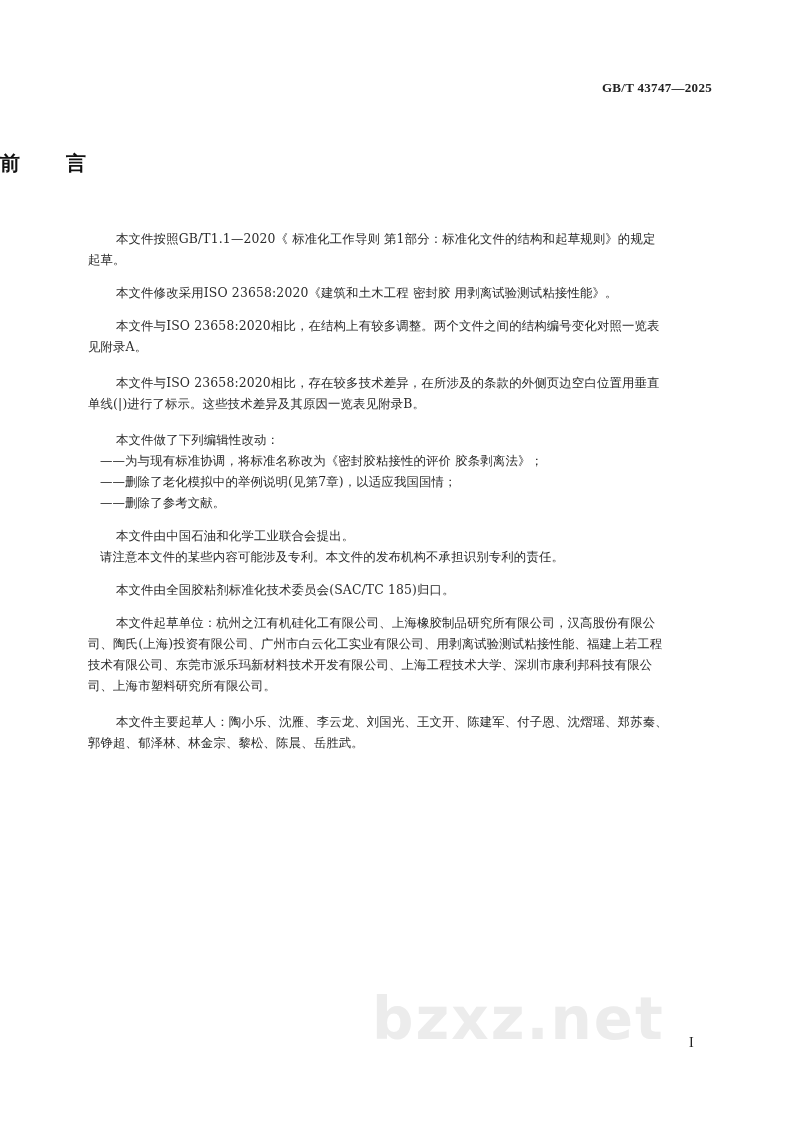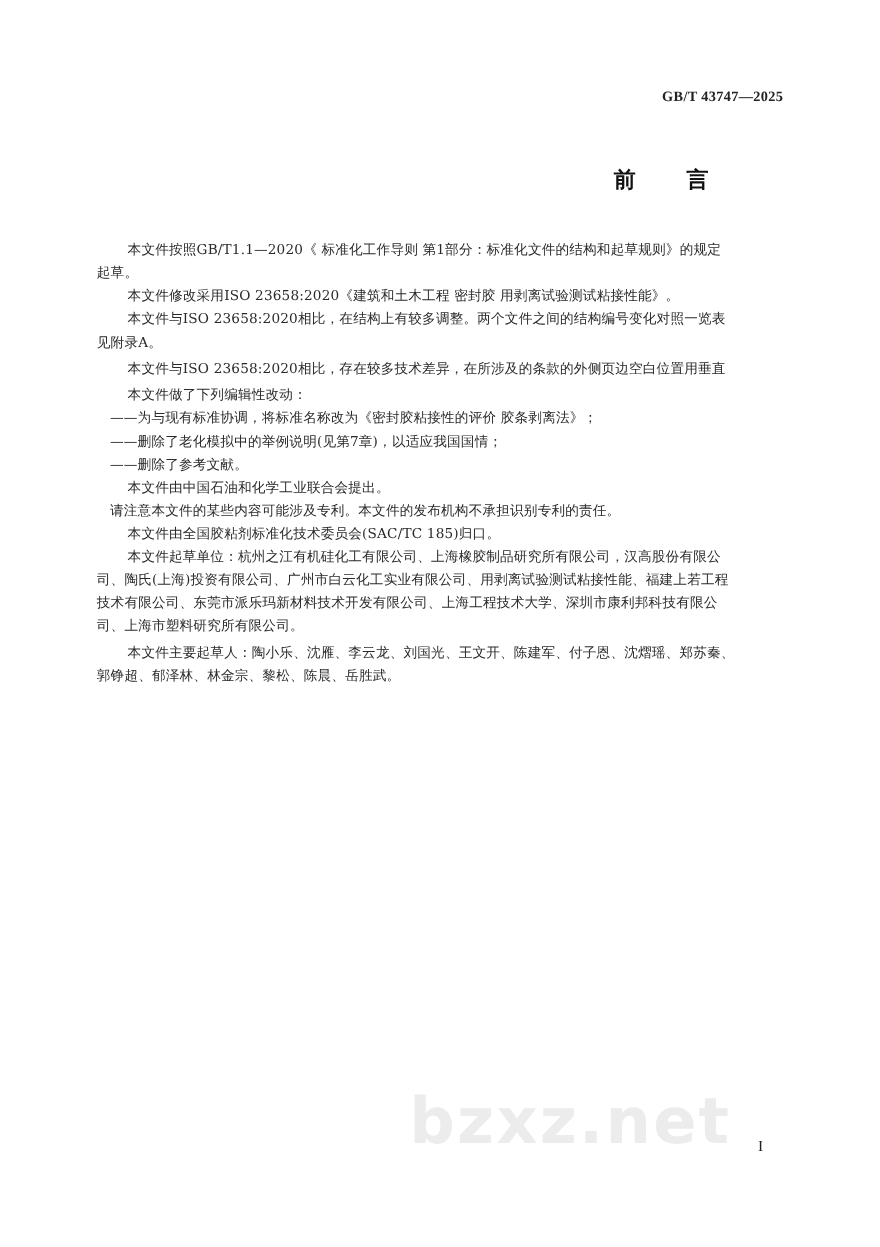--- a/index.html
+++ b/index.html
@@ -6,30 +6,30 @@
     body {
       width: 800px; height: 1134px; background: #ffffff; position: relative; overflow: hidden;
       font-family: "DejaVu Serif", "Liberation Serif", serif; color: #1e1e1e;
     }
     .std-code {
       position: absolute; top: 80px; right: 88px;
       font-family: "Liberation Serif", "DejaVu Serif", serif;
       font-size: 13px; font-weight: bold; letter-spacing: 0.3px; color: #222;
     }
     .title {
-      position: absolute; top: 150px; left: 11px; width: 633px; text-align: right;
+      position: absolute; top: 150px; left: 0; width: 633px; text-align: left;
       font-family: "DejaVu Sans", sans-serif; font-size: 20px; font-weight: bold; color: #111;
     }
     .title .gap { display: inline-block; width: 46px; }
     .body-text { position: absolute; top: 216px; left: 88px; width: 626px; }
     .line {
       font-size: 12.4px; line-height: 21px; height: 21px; white-space: nowrap;
       letter-spacing: 0.15px; color: #2a2a2a;
     }
-    .line.indent { padding-left: 28px; }
+    .line.indent { padding-left: 28px; margin-top: 12px; }
     .line.dash { padding-left: 12px; }
     .spacer { height: 3px; }
     .watermark {
       position: absolute; top: 985px; left: 372px;
       font-family: "DejaVu Sans", sans-serif; font-weight: bold;
       font-size: 58px; color: #ececec; letter-spacing: 2px; user-select: none;
     }
     .page-number {
       position: absolute; top: 1035px; left: 689px;
       font-family: "Liberation Serif", serif; font-size: 14px; color: #222;
@@ -49,20 +49,21 @@
   <div class="line indent">本文件按照GB/T1.1—2020《 标准化工作导则  第1部分：标准化文件的结构和起草规则》的规定</div>
   <div class="line">起草。</div>
 
   <div class="line indent">本文件修改采用ISO 23658:2020《建筑和土木工程  密封胶  用剥离试验测试粘接性能》。</div>
 
   <div class="line indent">本文件与ISO  23658:2020相比，在结构上有较多调整。两个文件之间的结构编号变化对照一览表</div>
   <div class="line">见附录A。</div>
   <div class="spacer"></div>
 
   <div class="line indent">本文件与ISO  23658:2020相比，存在较多技术差异，在所涉及的条款的外侧页边空白位置用垂直</div>
+  <div class="line">单线(|)进行了标示。这些技术差异及其原因一览表见附录B。</div>
   <div class="spacer"></div>
 
   <div class="line indent">本文件做了下列编辑性改动：</div>
 
   <div class="line dash">——为与现有标准协调，将标准名称改为《密封胶粘接性的评价  胶条剥离法》；</div>
   <div class="line dash">——删除了老化模拟中的举例说明(见第7章)，以适应我国国情；</div>
   <div class="line dash">——删除了参考文献。</div>
 
   <div class="line indent">本文件由中国石油和化学工业联合会提出。</div>
 

